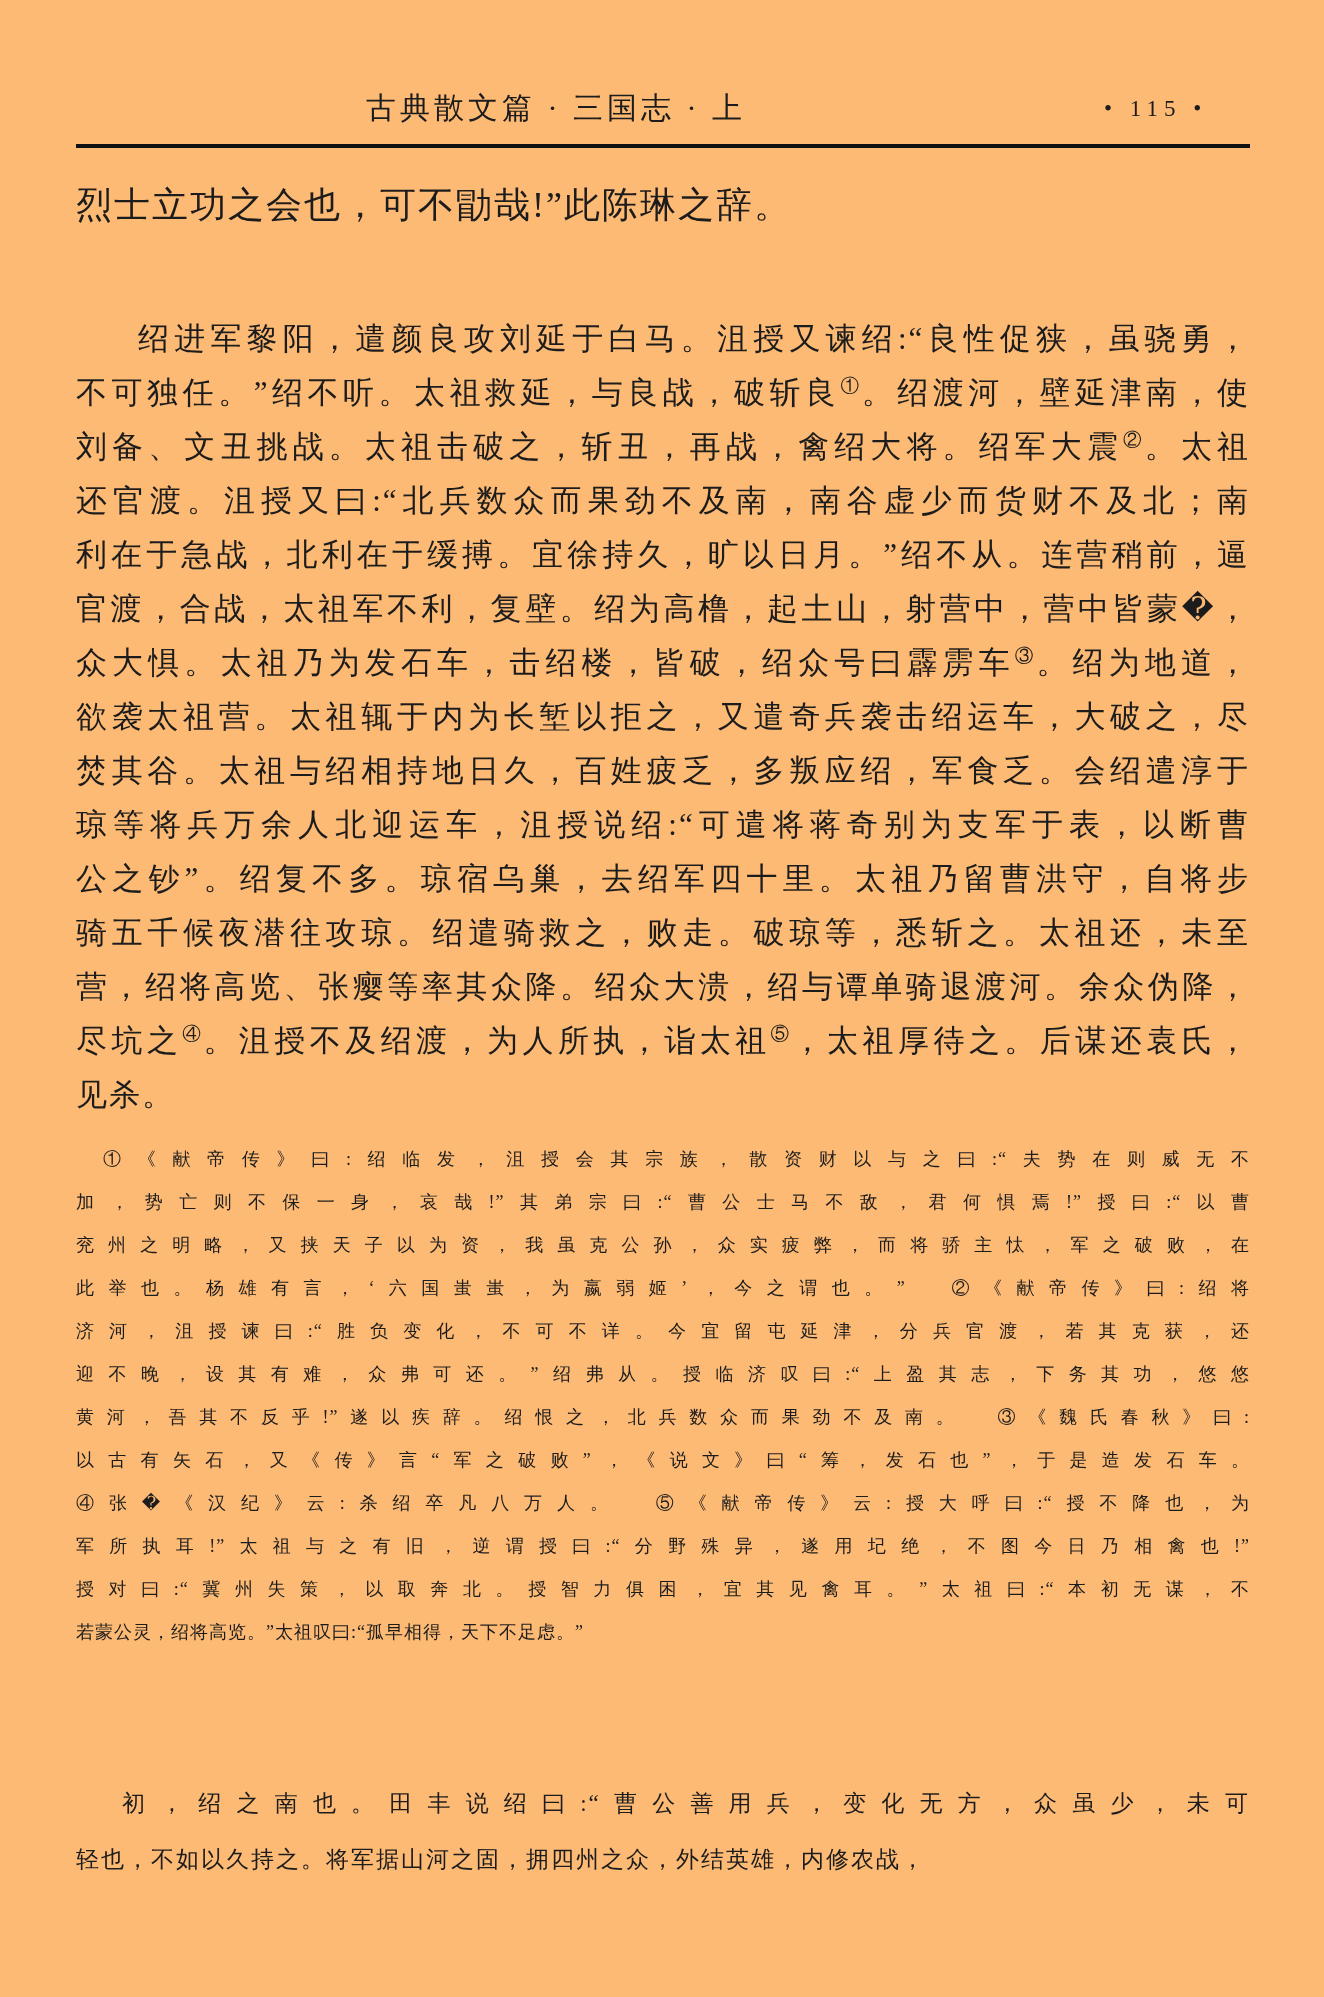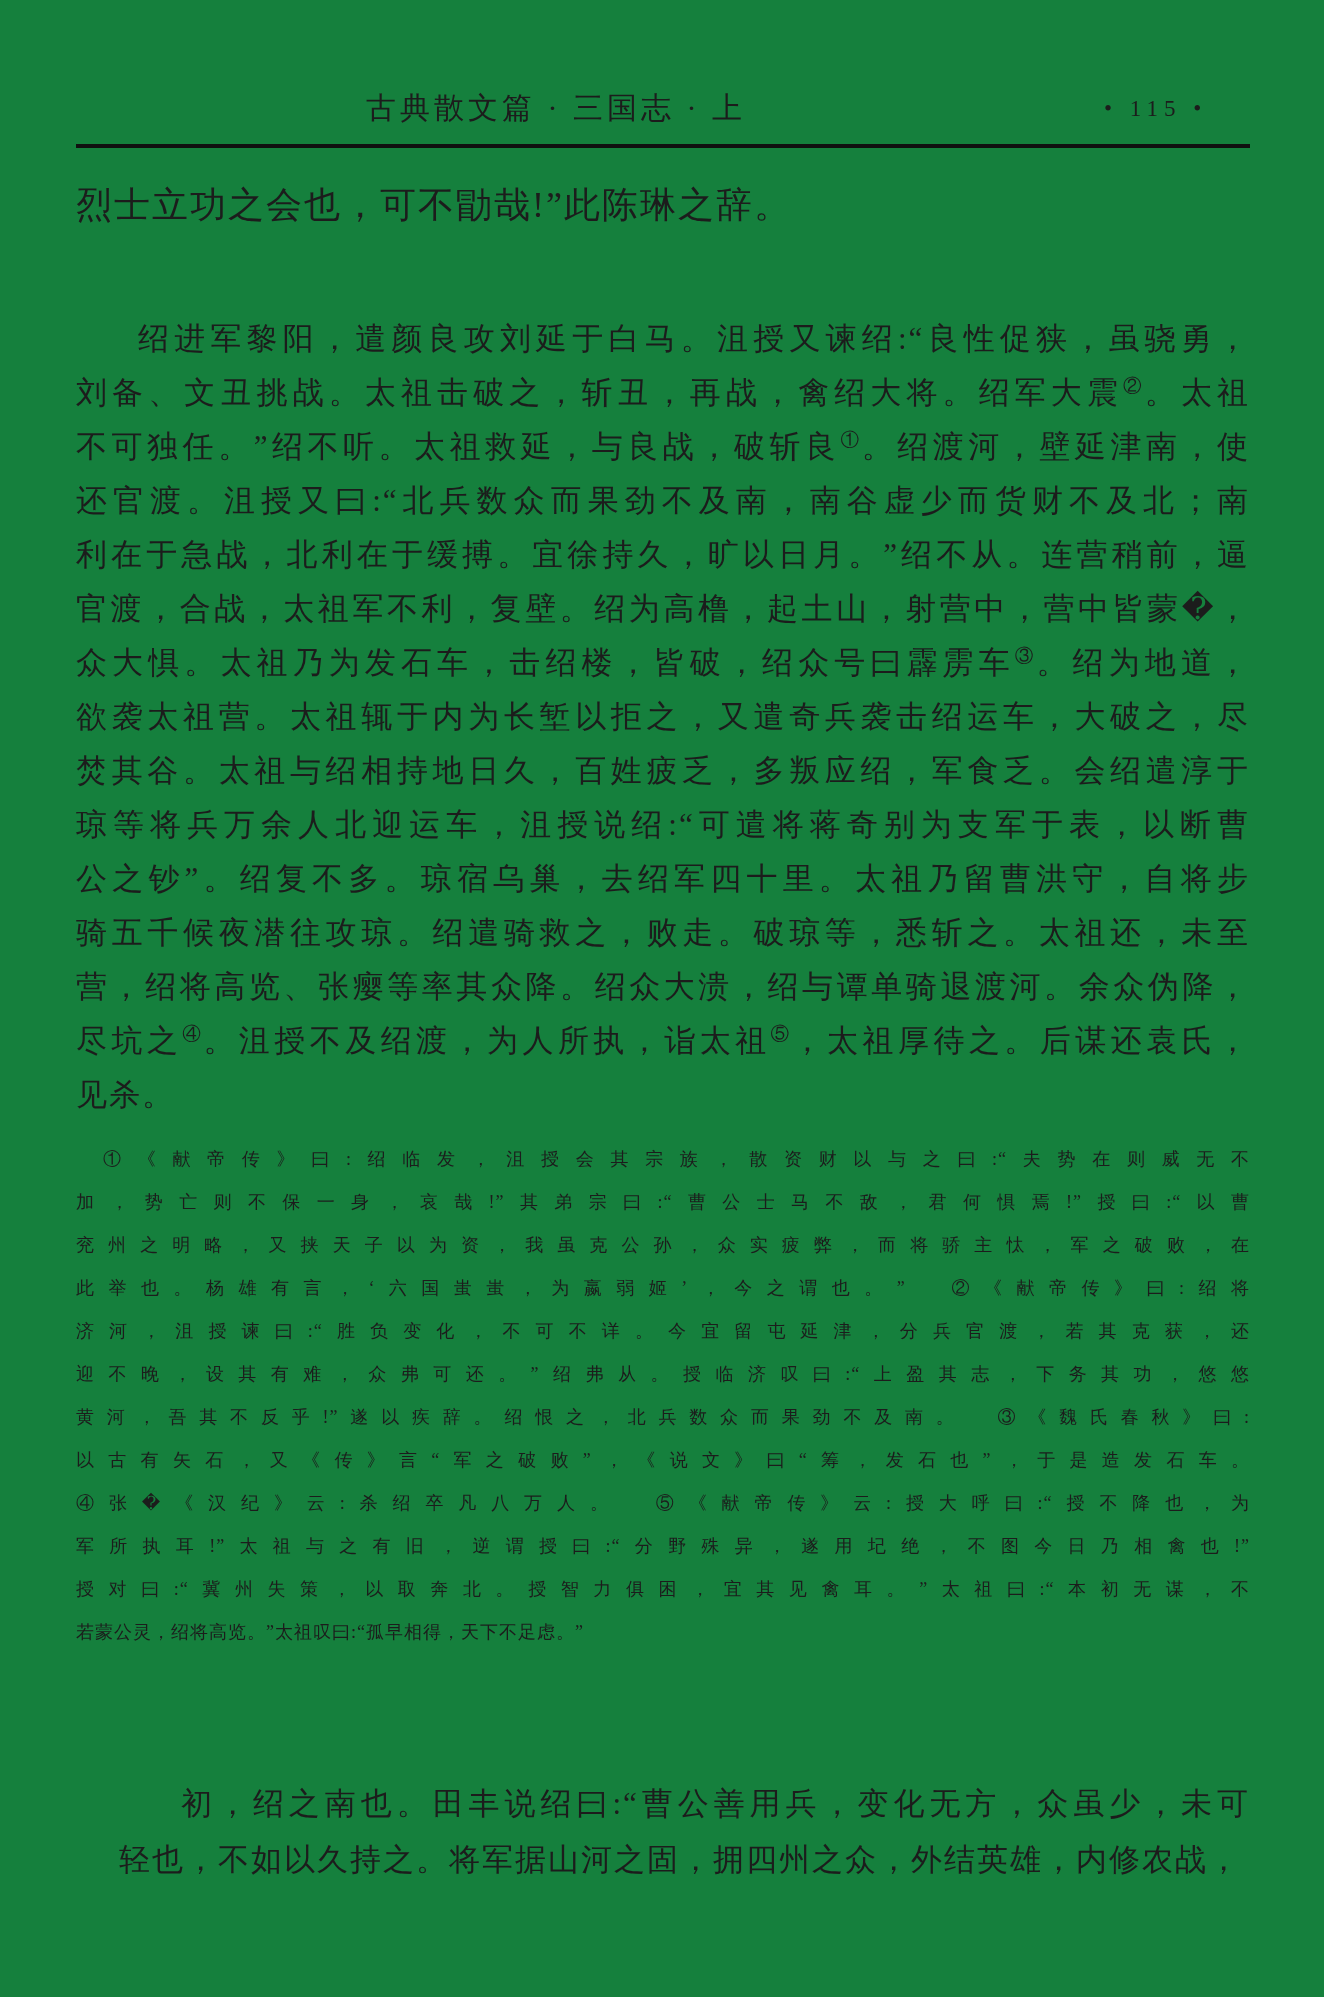--- a/index.html
+++ b/index.html
@@ -1,20 +1,20 @@
 <!DOCTYPE html>
 <html lang="zh"><head>
 <meta charset="utf-8">
 <style>
   html,body{margin:0;padding:0;background:#e8e8e8;}
   .page{
     position:relative;
     width:1324px;height:1997px;
     margin:0 auto;
-    background:#15803d;
+    background:#fdba74;
     box-sizing:border-box;
     padding:0 74px 0 76px;
     font-family:"Liberation Serif","DejaVu Serif",serif;
     color:#1c1c1c;
     overflow:hidden;
   }
   
   .page-header{position:relative;height:42px;margin-top:88px;}
   .page-header .title{
     position:absolute;top:0;left:200px;width:560px;
@@ -32,21 +32,21 @@
     text-align:justify;
     text-align-last:justify;
   }
   .tline.last{text-align-last:left;}
   .para.intro{margin-top:34px;font-size:36px;line-height:46px;letter-spacing:2px;}
   .para.intro .tline{text-align-last:left;}
   .para.main{margin-top:84px;font-size:31px;line-height:54px;letter-spacing:2px;}
   .para.main .tline:first-child{text-indent:2em;}
   .para.annot{margin-top:16px;font-size:18px;line-height:43px;letter-spacing:1px;}
   .para.annot .tline:first-child{text-indent:1.5em;}
-  .para.closing{margin-top:122px;font-size:31px;line-height:56px;letter-spacing:2px;margin-left:43px;}
+  .para.closing{margin-top:122px;font-size:23px;line-height:56px;letter-spacing:2px;}
   .para.closing .tline:first-child{text-indent:2em;}
   sup{
     font-size:0.6em;
     vertical-align:super;
     letter-spacing:0;
     line-height:0;
   }
 </style>
 </head>
 <body>
@@ -59,22 +59,22 @@
   </div>
 
   <div class="header-rule"></div>
 
   <section class="para intro">
       <div class="tline last">烈士立功之会也，可不勖哉!”此陈琳之辞。</div>
     </section>
 
   <section class="para main">
       <div class="tline">绍进军黎阳，遣颜良攻刘延于白马。沮授又谏绍:“良性促狭，虽骁勇，</div>
+      <div class="tline">不可独任。”绍不听。太祖救延，与良战，破斩良<sup>①</sup>。绍渡河，壁延津南，使</div>
       <div class="tline">刘备、文丑挑战。太祖击破之，斩丑，再战，禽绍大将。绍军大震<sup>②</sup>。太祖</div>
-      <div class="tline">不可独任。”绍不听。太祖救延，与良战，破斩良<sup>①</sup>。绍渡河，壁延津南，使</div>
       <div class="tline">还官渡。沮授又曰:“北兵数众而果劲不及南，南谷虚少而货财不及北；南</div>
       <div class="tline">利在于急战，北利在于缓搏。宜徐持久，旷以日月。”绍不从。连营稍前，逼</div>
       <div class="tline">官渡，合战，太祖军不利，复壁。绍为高橹，起土山，射营中，营中皆蒙�，</div>
       <div class="tline">众大惧。太祖乃为发石车，击绍楼，皆破，绍众号曰霹雳车<sup>③</sup>。绍为地道，</div>
       <div class="tline">欲袭太祖营。太祖辄于内为长堑以拒之，又遣奇兵袭击绍运车，大破之，尽</div>
       <div class="tline">焚其谷。太祖与绍相持地日久，百姓疲乏，多叛应绍，军食乏。会绍遣淳于</div>
       <div class="tline">琼等将兵万余人北迎运车，沮授说绍:“可遣将蒋奇别为支军于表，以断曹</div>
       <div class="tline">公之钞”。绍复不多。琼宿乌巢，去绍军四十里。太祖乃留曹洪守，自将步</div>
       <div class="tline">骑五千候夜潜往攻琼。绍遣骑救之，败走。破琼等，悉斩之。太祖还，未至</div>
       <div class="tline">营，绍将高览、张瘿等率其众降。绍众大溃，绍与谭单骑退渡河。余众伪降，</div>

